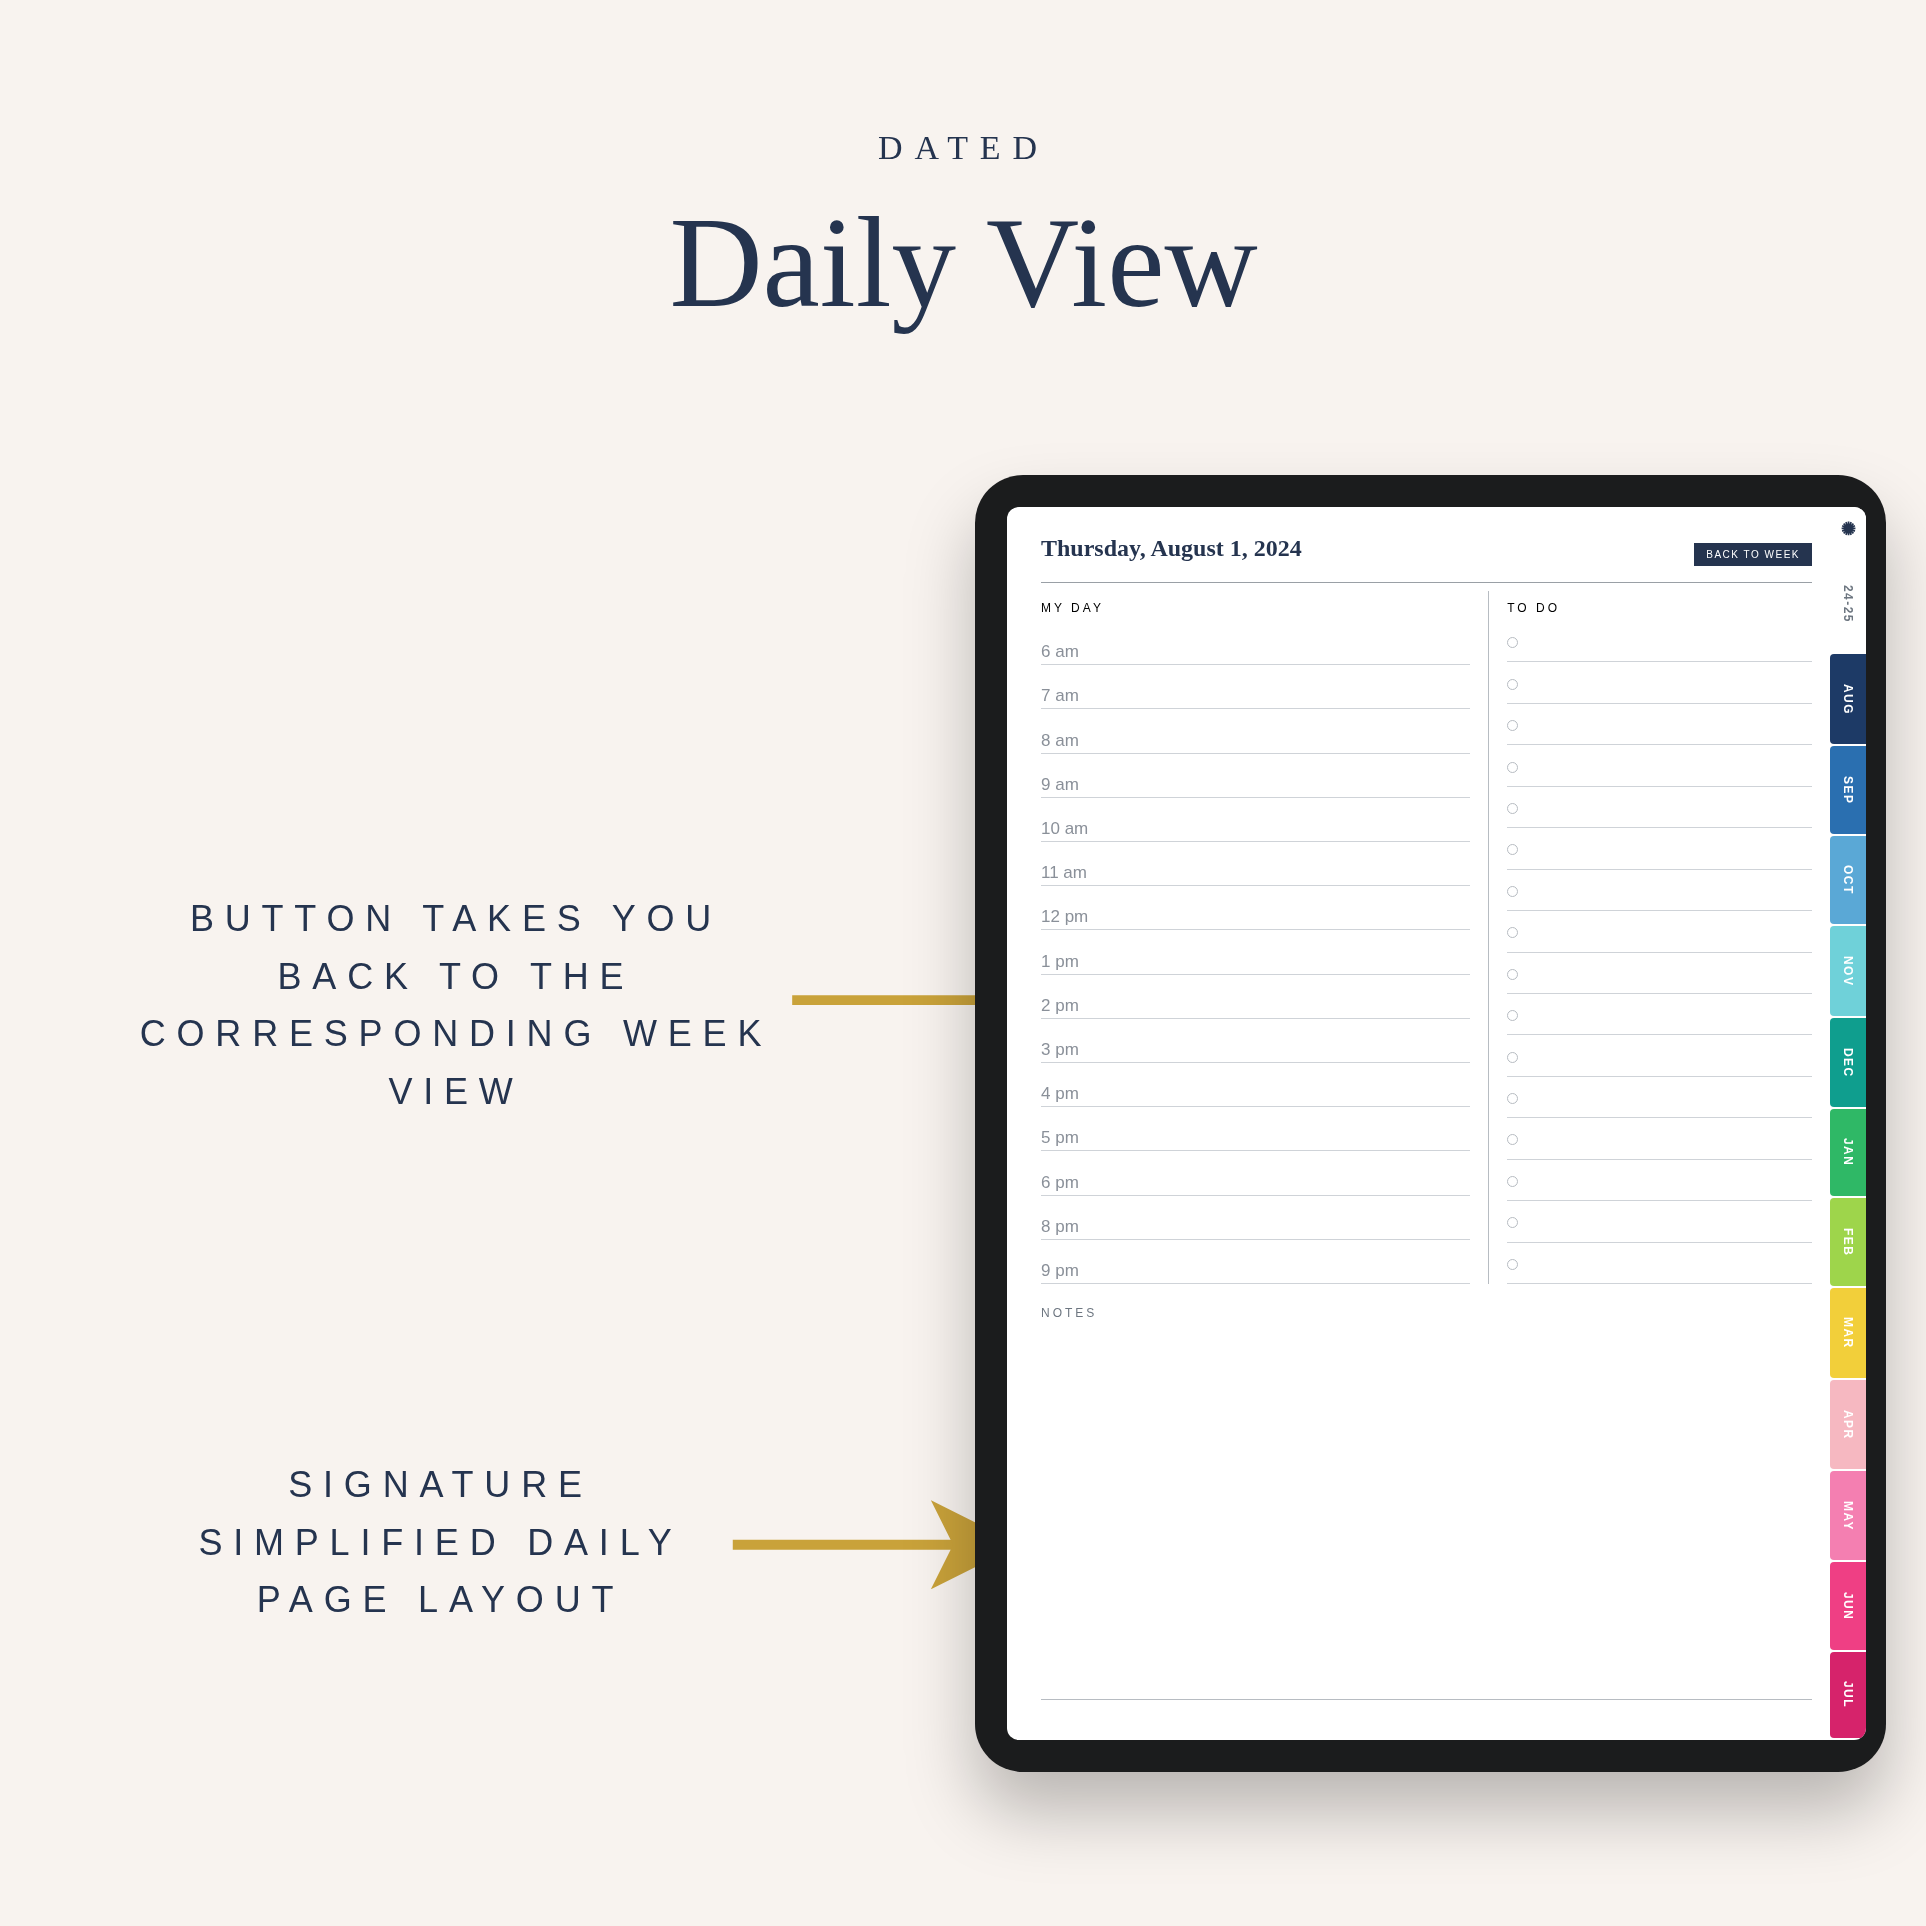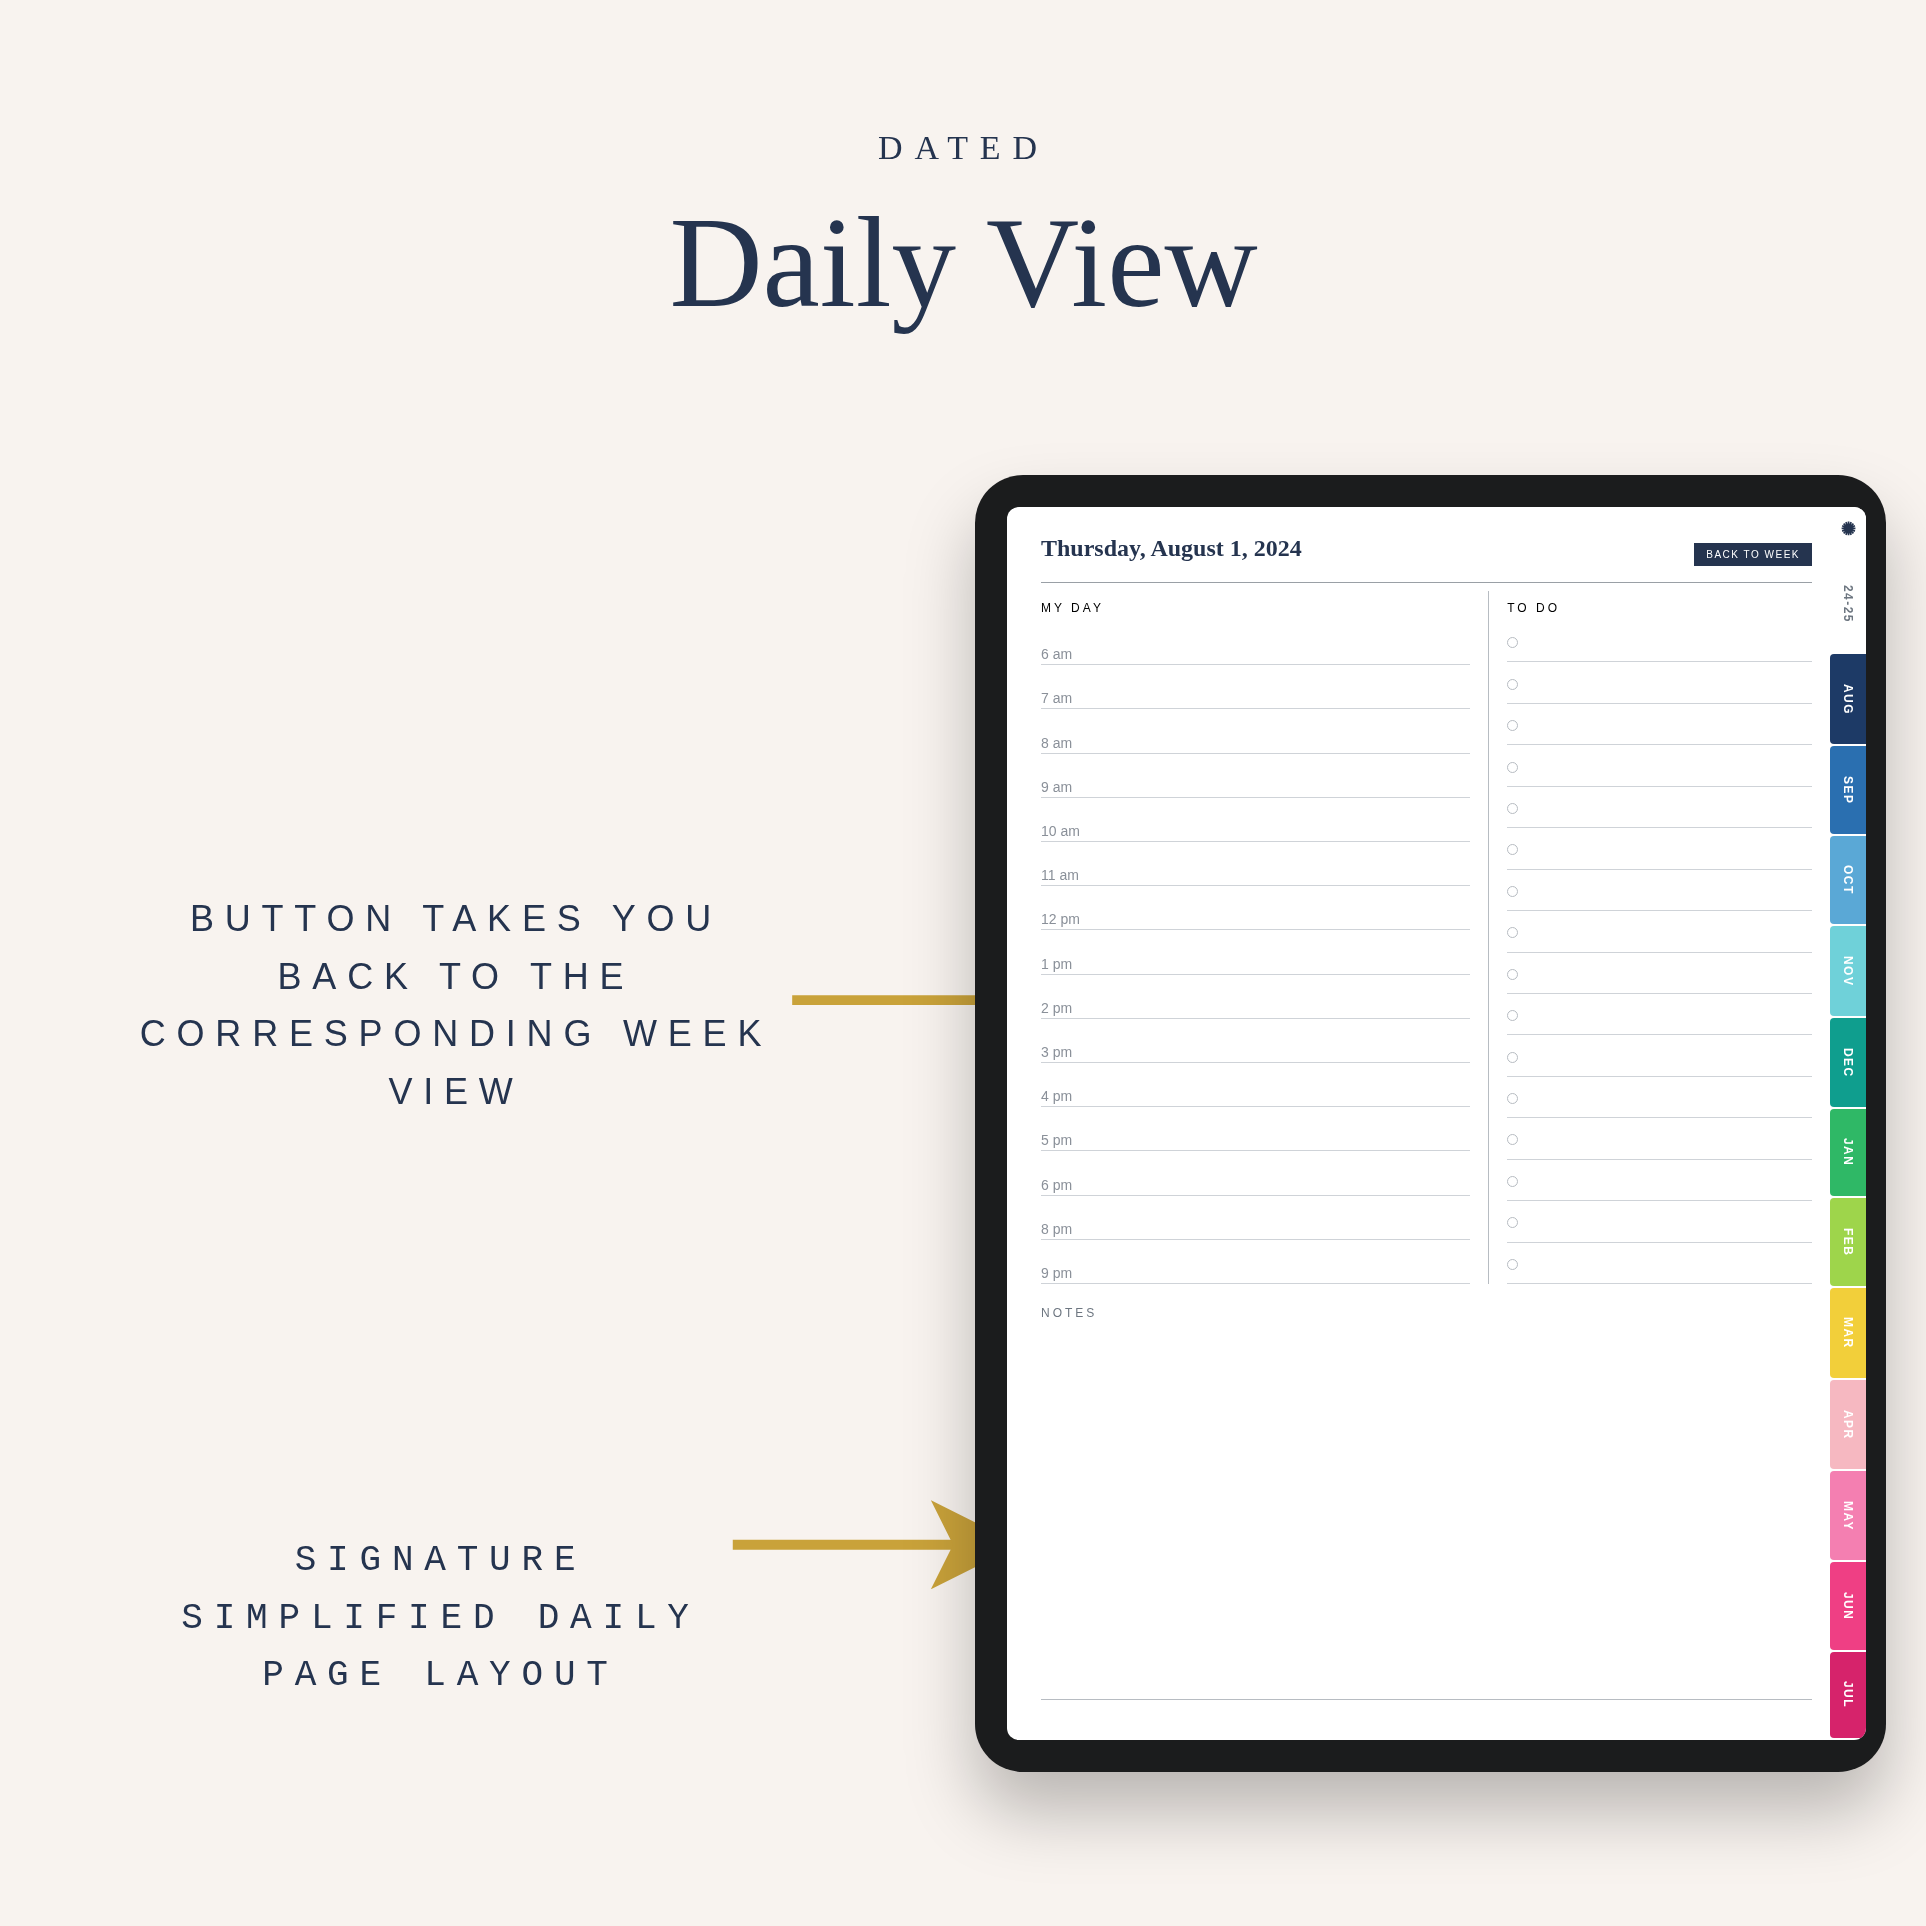--- a/index.html
+++ b/index.html
@@ -37,21 +37,21 @@
   .callout {
     position: absolute;
     color: #25344f;
     font-family: "Helvetica Neue", Arial, sans-serif;
     letter-spacing: 0.3em;
     font-size: 36px;
     line-height: 1.6;
     text-align: center;
   }
   .callout-1 { top: 890px;  left: 139px; width: 634px; }
-  .callout-2 { top: 1532px; left: 173px; width: 535px; font-family: Liberation Mono, monospace; }
+  .callout-2 { top: 1456px; left: 173px; width: 535px; }
 
   
   svg.arrows {
     position: absolute;
     left: 0; top: 0;
     width: 1927px; height: 1927px;
     pointer-events: none;
   }
 
   
@@ -156,21 +156,21 @@
     letter-spacing: 0.25em;
     color: #000000;
     padding: 10px 0 6px;
   }
 
   .hour-row {
     flex: 1 1 auto;
     border-bottom: 1px solid #cfd3d8;
     display: flex;
     align-items: flex-end;
-    font-size: 14px;
+    font-size: 17px;
     color: #8a9099;
     padding-bottom: 2px;
   }
   .todo-row {
     flex: 1 1 auto;
     border-bottom: 1px solid #cfd3d8;
     position: relative;
   }
   .todo-row::before {
     content: "";

